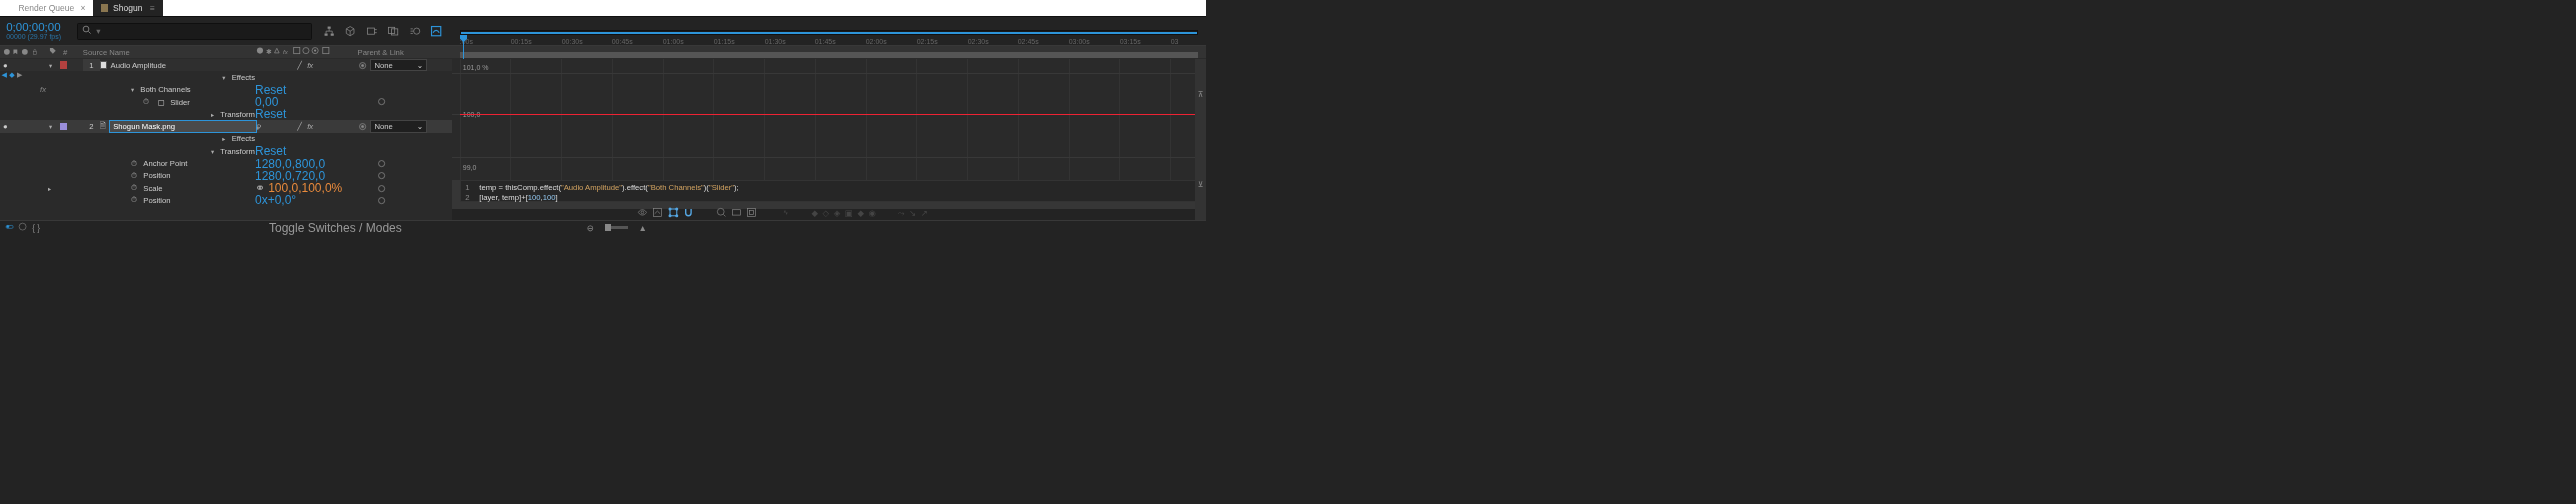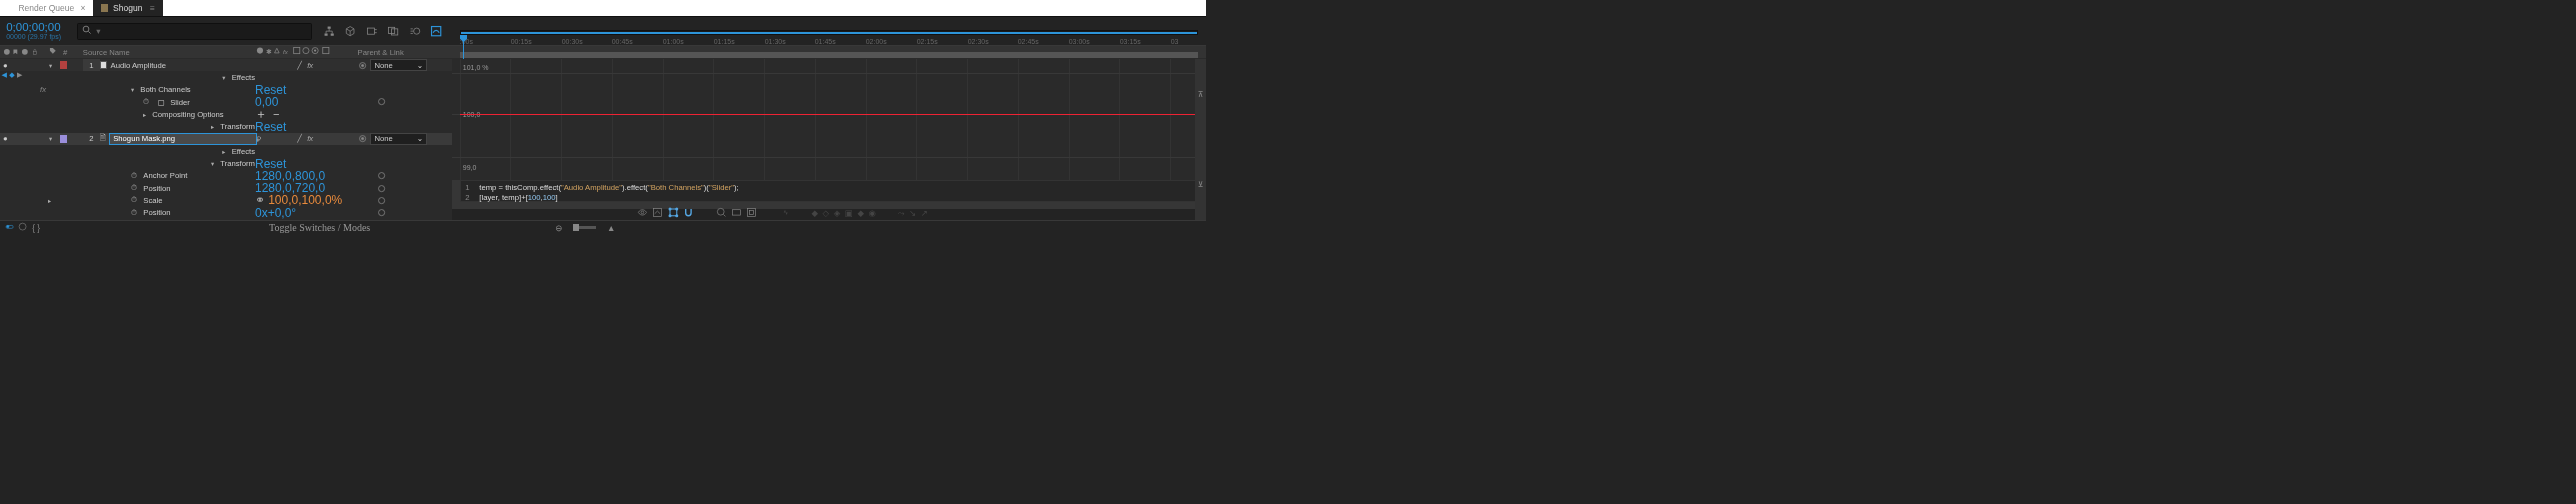--- a/index.html
+++ b/index.html
@@ -93,21 +93,21 @@
 .tk-num { color: #92c6ee; }
 
 .bottom-toolbar { position: absolute; bottom: 3.1px; left: 185px; right: 7.7px; height: 15.4px; display: flex; align-items: center; gap: 7.7px; color: #888; }
 .bt-group { display: flex; gap: 4.6px; align-items: center; }
 .bt-icon { cursor: pointer; }
 .bt-icon.blue { color: #56a9e6; }
 .bt-icon.dark { color: #444; }
 
 .footer { height: 14px; background: #232323; display: flex; align-items: center; border-top: 0.8px solid #383838; }
 .footer-left { width: 269px; display: flex; align-items: center; padding-left: 4.6px; gap: 4.6px; color: #2d94d9; }
-.footer-center { color: #999; font-size: 10px; font-family: Liberation Serif, serif; }
+.footer-center { color: #999; font-size: 12px; }
 .footer-right { flex: 1; display: flex; align-items: center; gap: 10.8px; padding-left: 185px; }
 
 .sel-bg { position: absolute; top: 61px; left: 0; right: 0; height: 89px; background: #363636; }
 
 .scroll-edge { position: absolute; right: 0; top: 0; width: 10.8px; height: 100%; background: #333; display: flex; flex-direction: column; justify-content: space-between; align-items: center; padding: 31px 0 31px; }
 .scroll-btn { color: #888; font-size: 7.7px; cursor: pointer; }
 </style>
 </head>
 <body>
 
@@ -283,28 +283,20 @@
           <span class="stopwatch">⏱</span>
           <span style="margin:0 2.3px">▢</span>
           <span>Slider</span>
         </div>
         <div class="r-value">0,00</div>
         <div style="flex:1;display:flex;justify-content:flex-end;padding-right:66px">
           <span class="pickwhip"><svg width="9.2" height="9.2" viewBox="0 0 12 12" fill="none" stroke="#888">
               <circle cx="6" cy="6" r="4"></circle>
             </svg></span>
         </div>
-      </div>
-    <div class="row">
-        <div style="width:83px"></div>
-        <div class="r-name indent2">
-          <span class="twirl">▸</span>
-          <span>Compositing Options</span>
-        </div>
-        <div class="r-value" style="color:#ccc">＋ －</div>
       </div>
     <div class="row">
         <div style="width:83px"></div>
         <div class="r-name indent0">
           <span class="twirl">▸</span>
           <span>Transform</span>
         </div>
         <div class="r-value">Reset</div>
       </div>
 

